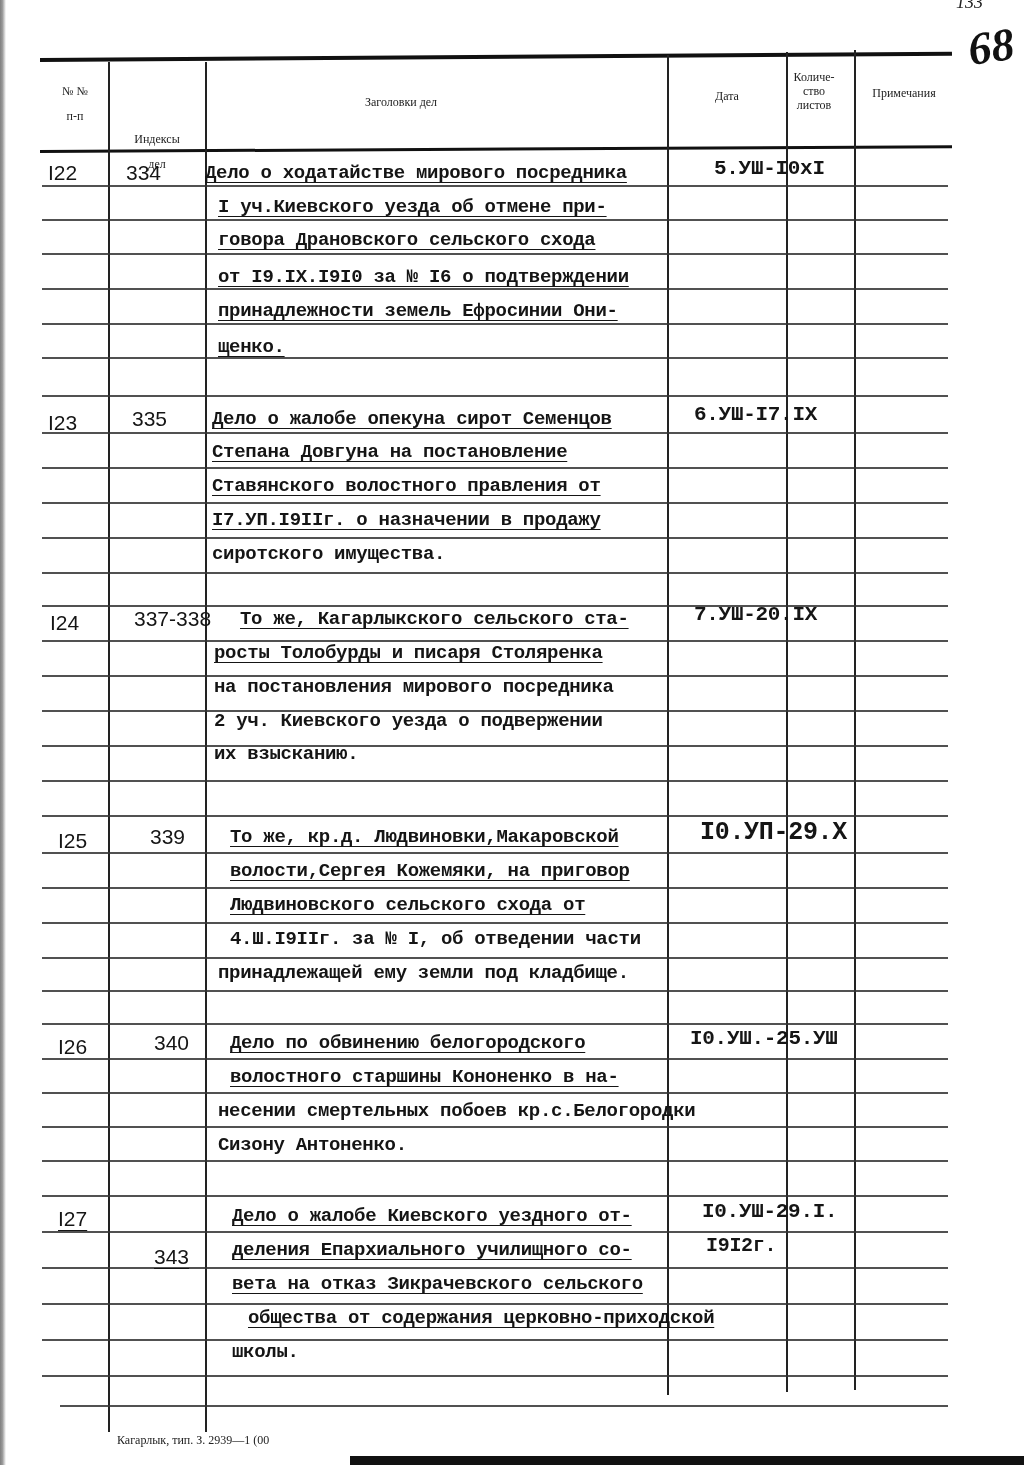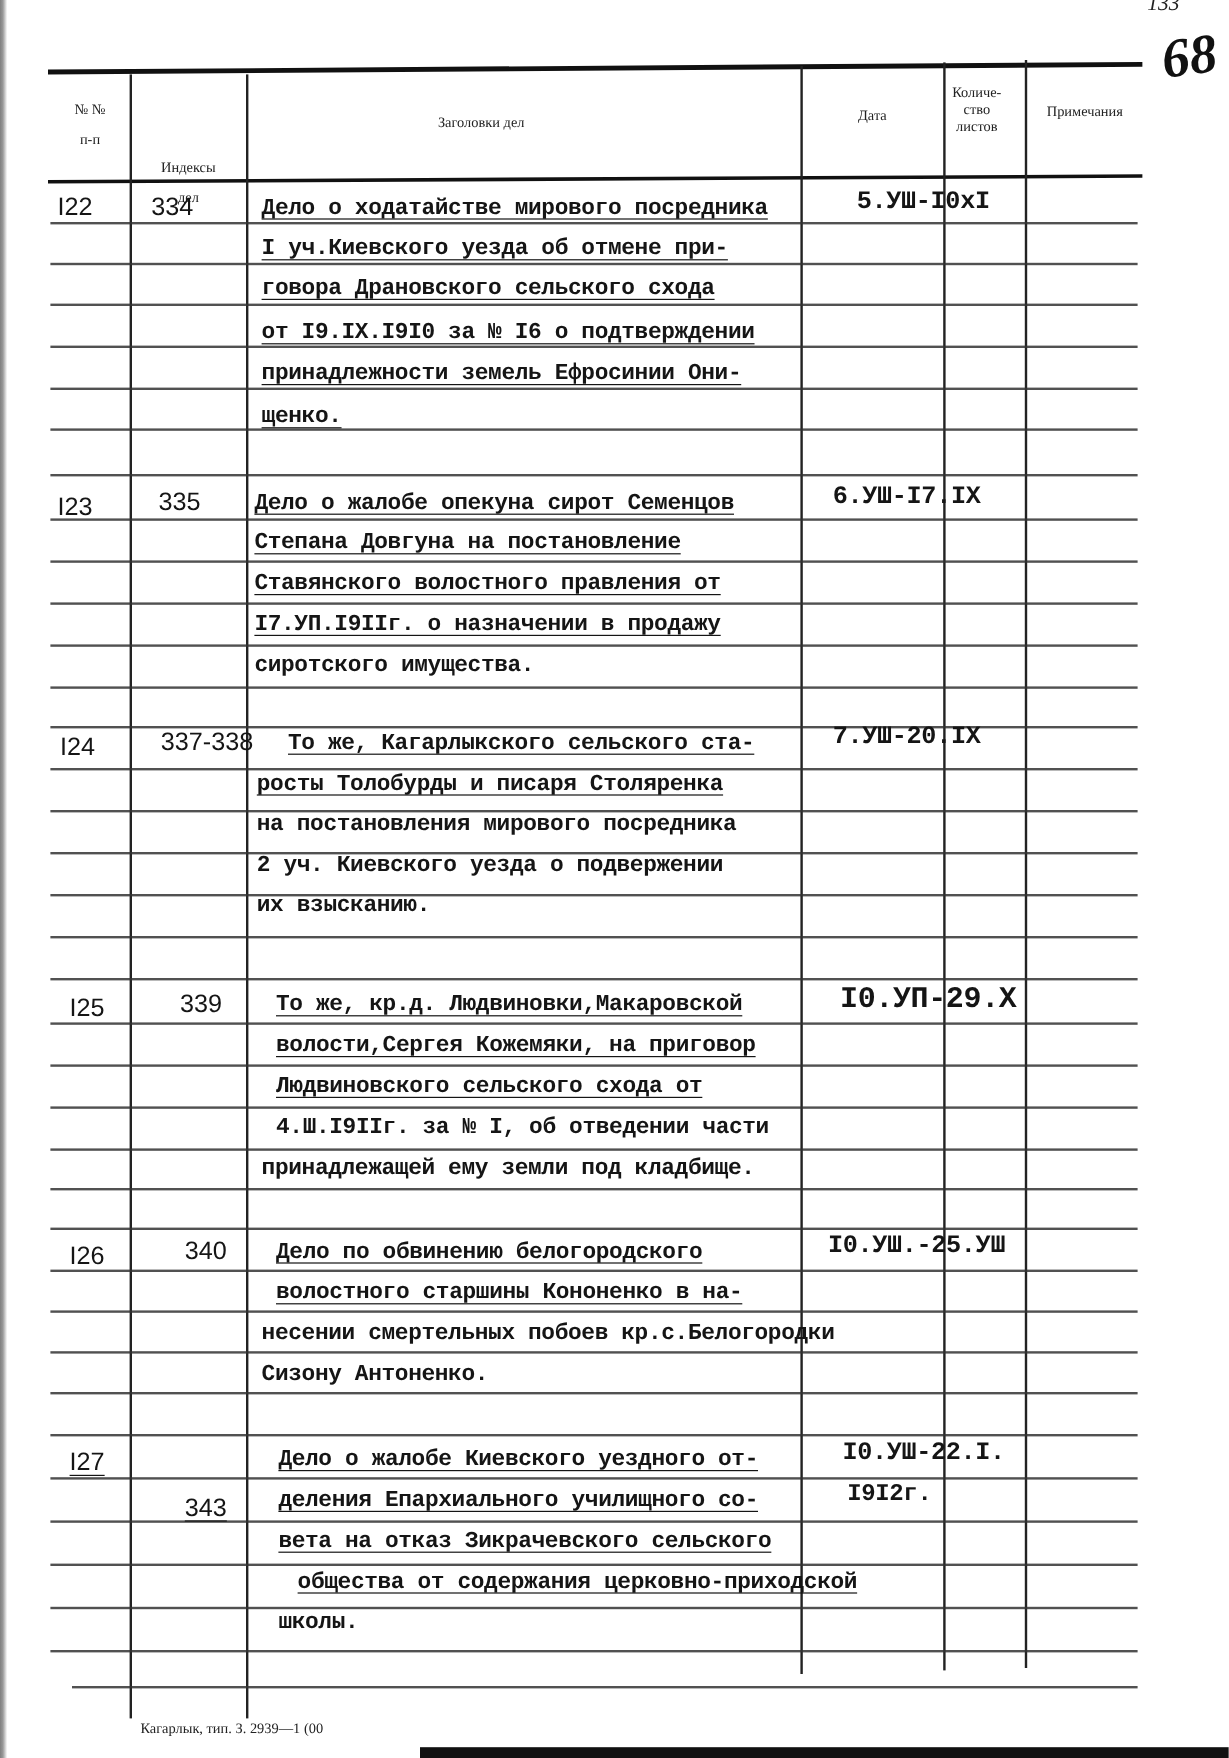--- a/index.html
+++ b/index.html
@@ -113,21 +113,21 @@
   <div class="row-line" style="left:42px; top:1267px; width:906px;"></div>
   <div class="row-line" style="left:42px; top:1303px; width:906px;"></div>
   <div class="row-line" style="left:42px; top:1339px; width:906px;"></div>
   <div class="row-line" style="left:42px; top:1375px; width:906px;"></div>
   <div class="row-line" style="left:60px; top:1405px; width:888px;"></div>
 </div>
 
 <div>
   <div class="cell num" style="left:48px; top:162px;">I22</div>
   <div class="cell num" style="left:126px; top:162px;">334</div>
-  <div class="cell title-line" style="left:218px; top:162px;">Дело о ходатайстве мирового посредника</div>
+  <div class="cell title-line" style="left:205px; top:162px;">Дело о ходатайстве мирового посредника</div>
   <div class="cell title-line" style="left:218px; top:196px;">I уч.Киевского уезда об отмене при-</div>
   <div class="cell title-line" style="left:218px; top:229px;">говора Драновского сельского схода</div>
   <div class="cell title-line" style="left:218px; top:266px;">от I9.IX.I9I0 за № I6 о подтверждении</div>
   <div class="cell title-line" style="left:218px; top:300px;">принадлежности земель Ефросинии Они-</div>
   <div class="cell title-line" style="left:218px; top:336px;">щенко.</div>
   <div class="cell" style="left:714px; top:158px; font-size:21px;">5.УШ-I0xI</div>
 </div>
 
 <div>
   <div class="cell num" style="left:48px; top:412px;">I23</div>
@@ -173,17 +173,17 @@
 </div>
 
 <div>
   <div class="cell num title-line" style="left:58px; top:1208px;">I27</div>
   <div class="cell num title-line" style="left:154px; top:1246px;">343</div>
   <div class="cell title-line" style="left:232px; top:1205px;">Дело о жалобе Киевского уездного от-</div>
   <div class="cell title-line" style="left:232px; top:1239px;">деления Епархиального училищного со-</div>
   <div class="cell title-line" style="left:232px; top:1273px;">вета на отказ Зикрачевского сельского</div>
   <div class="cell title-line" style="left:248px; top:1307px;text-decoration:underline;">общества от содержания церковно-приходской</div>
   <div class="cell" style="left:232px; top:1341px;">школы.</div>
-  <div class="cell" style="left:702px; top:1201px; font-size:21px;">I0.УШ-22.I.</div>
+  <div class="cell" style="left:702px; top:1201px; font-size:21px;">I0.УШ-29.I.</div>
   <div class="cell" style="left:706px; top:1235px; font-size:20px;">I9I2г.</div>
 </div>
 
 <div class="footer">Кагарлык, тип. З. 2939—1 (00</div>
 
 </body></html>

